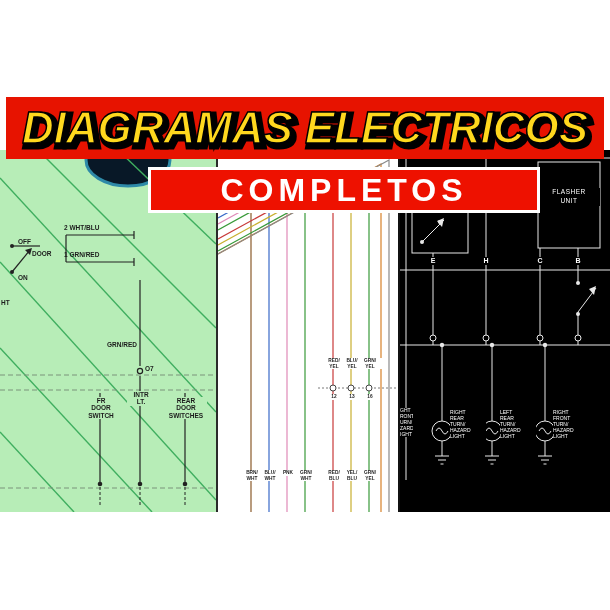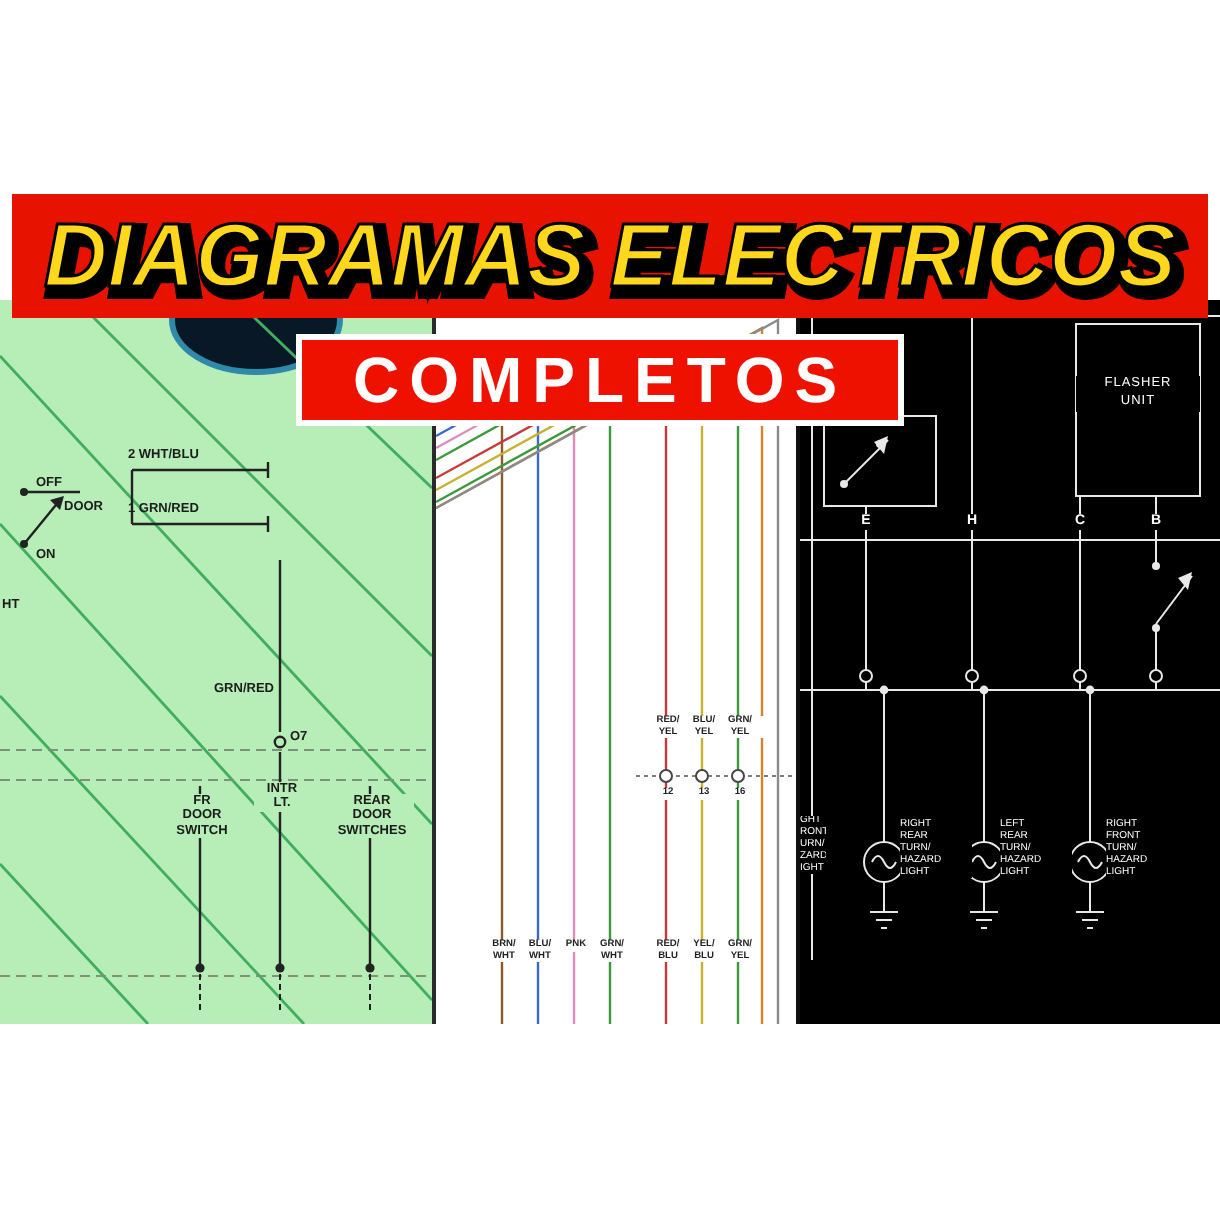--- a/index.html
+++ b/index.html
@@ -7,21 +7,21 @@
           font-family:"Liberation Sans",sans-serif;}
   .panels{position:absolute;left:0;top:150px;width:610px;height:362px;}
   .panel{position:absolute;top:0;height:362px;overflow:hidden;}
   .panel-left{left:0;width:216px;background:#b7edb7;}
   .panel-mid{left:216px;width:184px;background:#ffffff;border-left:2px solid #2a2a2a;border-right:2px solid #111;box-sizing:border-box;}
   .panel-right{left:400px;width:210px;background:#000;}
   .panel svg{position:absolute;left:0;top:0;}
 
   .title-banner{position:absolute;left:6px;top:97px;width:598px;height:62px;background:#e71300;
                 z-index:5;display:flex;align-items:center;justify-content:center;}
-  .subtitle-banner{position:absolute;left:148px;top:167px;width:304px;height:46px;background:#ee1100;
+  .subtitle-banner{position:absolute;left:148px;top:167px;width:392px;height:46px;background:#ee1100;
                    border:3px solid #ffffff;box-sizing:border-box;z-index:6;
                    display:flex;align-items:center;justify-content:center;}
   .subtitle-text{color:#ffffff;font-weight:bold;font-size:32px;letter-spacing:5px;
                  font-family:"Liberation Sans",sans-serif;}
 
   .lbl{position:absolute;font-family:"Liberation Sans",sans-serif;white-space:pre-line;
        line-height:1.12;color:#1c1c1c;font-weight:bold;font-size:6.5px;}
   .lbl.c{text-align:center;}
   .lbl.gbg{background:#b7edb7;padding:0 1px;}
 

